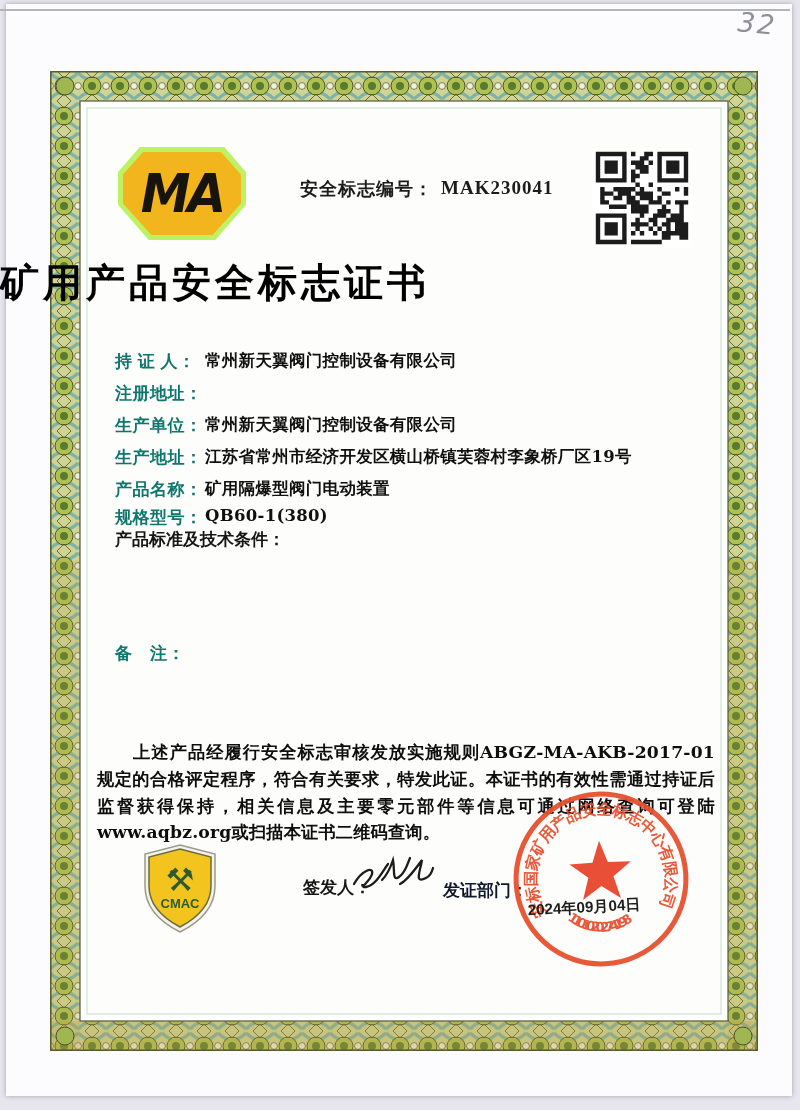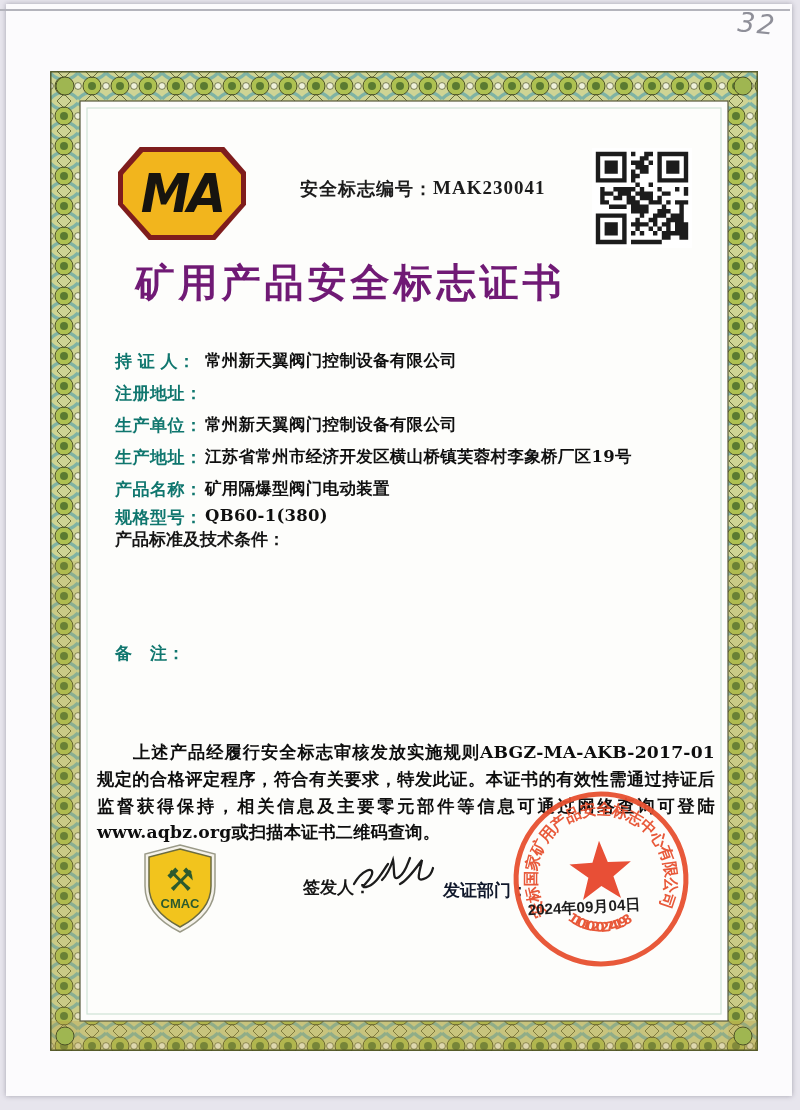--- a/index.html
+++ b/index.html
@@ -11,36 +11,36 @@
          background:#fcfbfd;box-shadow:0 0 5px rgba(40,40,60,.35);}
   .scan-line{position:absolute;left:0;top:9px;width:790px;height:2px;background:#b4b4bc;}
 
   .note{position:absolute;left:738px;top:8px;color:#8f8f99;
         font:italic 27px "DejaVu Sans",sans-serif;transform:rotate(6deg);letter-spacing:2px;}
 
   .frame{position:absolute;left:50px;top:71px;}
 
   
   .ma-badge{position:absolute;left:118px;top:147px;width:128px;height:93px;
-    background:#7f1d1d;
+    background:#bef264;
     clip-path:polygon(17% 0,83% 0,100% 27%,100% 62%,76% 100%,24% 100%,0 62%,0 27%);text-decoration:underline;}
   .ma-inner{position:absolute;left:5px;top:5px;right:5px;bottom:5px;background:#f2b51d;
     clip-path:polygon(17% 0,83% 0,100% 27%,100% 62%,76% 100%,24% 100%,0 62%,0 27%);
     display:flex;align-items:center;justify-content:center;}
   .ma-text{font:italic 900 50px "DejaVu Sans",sans-serif;color:#17140f;
     letter-spacing:-3px;transform:scaleY(1.05);}
 
   .certno{position:absolute;left:300px;top:177px;display:flex;align-items:flex-start;}
   .certno-label{font:600 18px "Liberation Sans",sans-serif;color:#1c1c1c;letter-spacing:1px;}
-  .certno-value{font:600 19px "Liberation Serif",serif;color:#1c1c1c;letter-spacing:1px;}
+  .certno-value{font:600 19px "Liberation Serif",serif;color:#1c1c1c;margin-left:8px;letter-spacing:1px;}
 
   .qr{position:absolute;left:592px;top:148px;width:100px;height:100px;}
 
-  .title{position:absolute;left:0;top:256px;width:701px;margin:0;text-align:center;
-    font:900 39px "DejaVu Sans",sans-serif;color:#701a75;letter-spacing:4px;}
+  .title{position:absolute;left:0;top:256px;width:701px;margin:0;
+    font:900 39px "DejaVu Sans",sans-serif;color:#000000;letter-spacing:4px;}
 
   .row{position:absolute;left:115px;display:flex;align-items:flex-start;}
   .lab{font:bold 17px "Liberation Sans",sans-serif;color:#0f766e;width:90px;
        flex:0 0 90px;letter-spacing:.5px;white-space:pre;}
   .val{font:bold 16.5px "DejaVu Serif",serif;color:#101010;letter-spacing:.3px;white-space:pre-line;}
   .r1{top:350px}.r2{top:382px}.r3{top:414px}.r4{top:446px}.r5{top:478px}.r6{top:506px}
   .row-std{top:528px;align-items:center;}
   .lab-wide{width:196px;flex:0 0 196px;font:bold 17px "Liberation Sans",sans-serif;color:#161616;}
   .val-std{font:bold 15px "Liberation Sans",sans-serif;color:#101010;line-height:20px;
            width:420px;white-space:pre-line;letter-spacing:.2px;}

